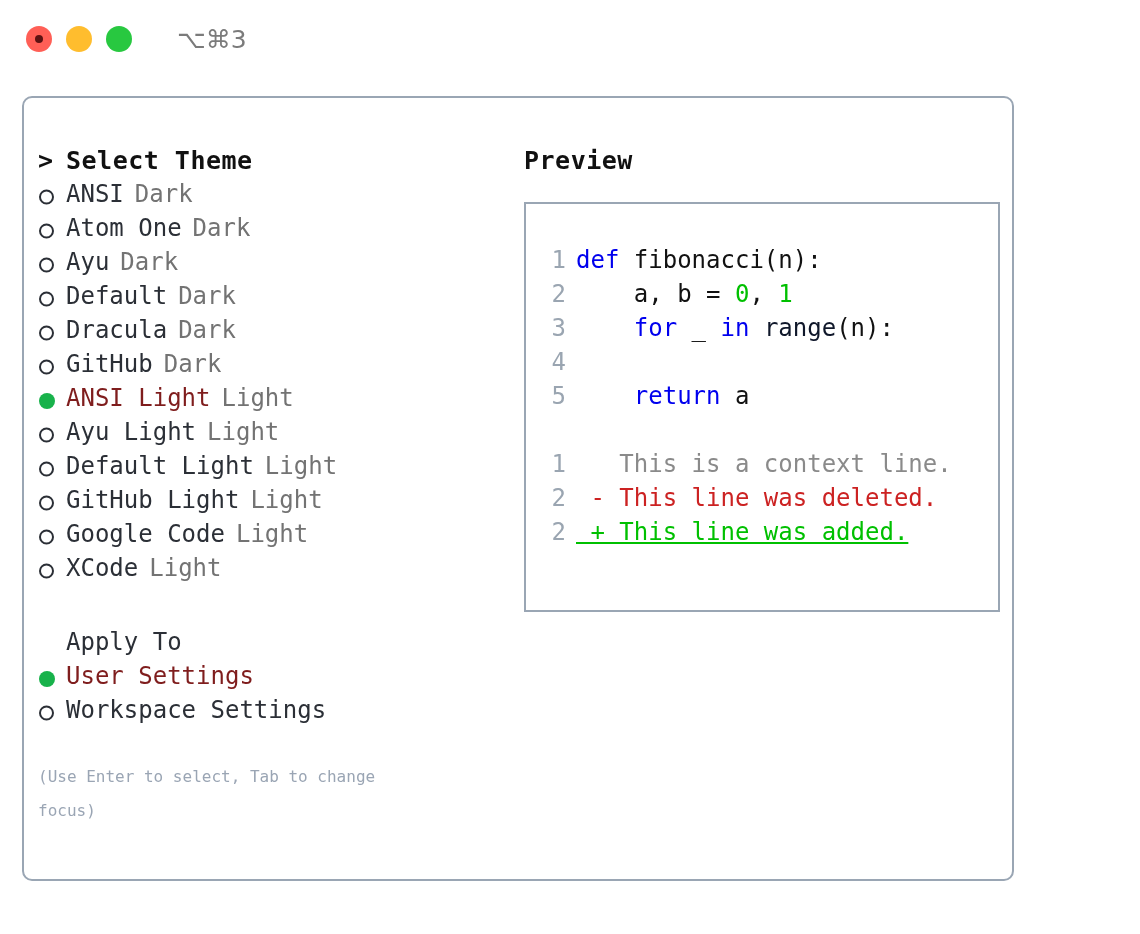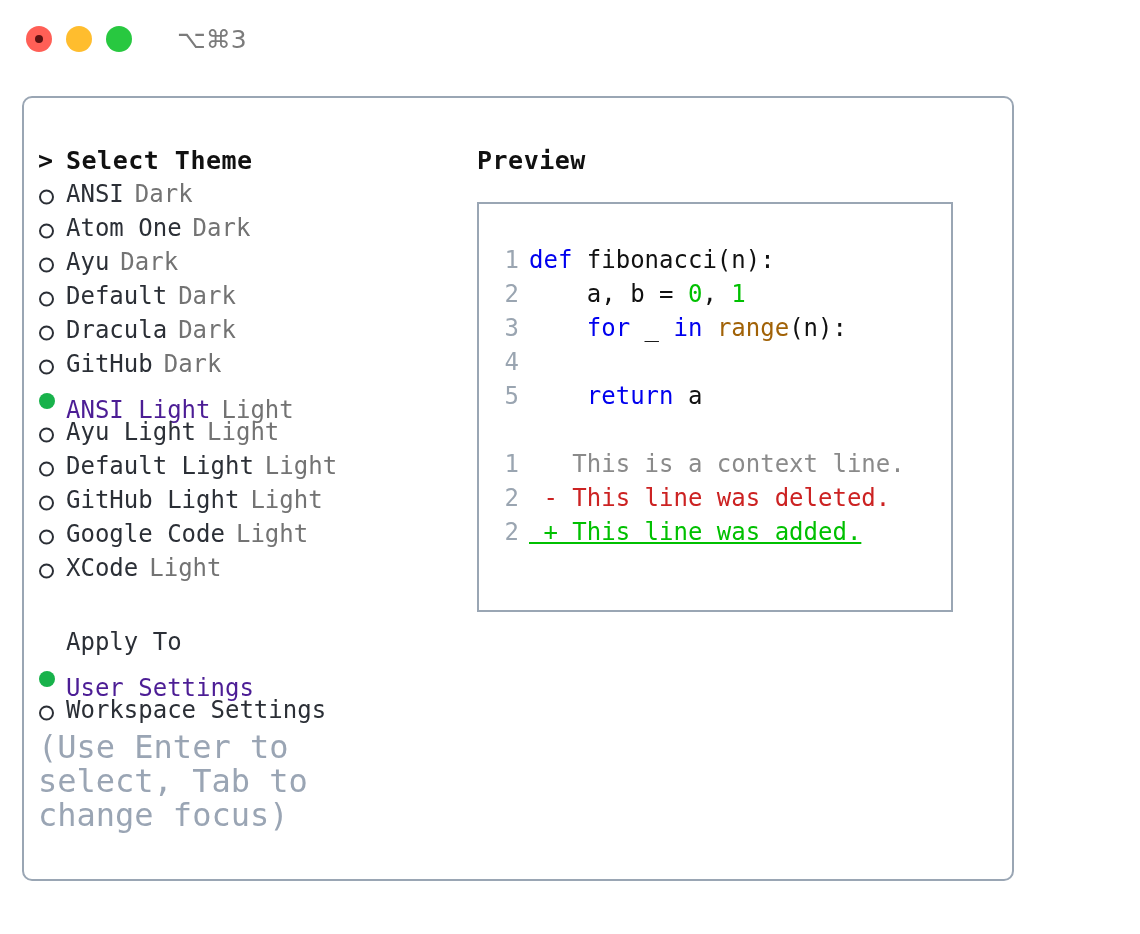--- a/index.html
+++ b/index.html
@@ -114,50 +114,51 @@
     border: 2px solid #2b2f36;
     background: transparent;
   }
   .bullet.on .dot {
     background: #1db954;
     background: #18b24b;
     border: none;
     width: 16px; height: 16px;
   }
   .opt-name { white-space: pre; }
-  .opt-row.selected .opt-name { color: #4c1d95; margin-top: 12px; }
+  .opt-row.selected .opt-name { color: #7f1d1d; }
   .opt-badge {
     margin-left: 11px;
     color: #737373;
     white-space: pre;
   }
 
   .section-gap { height: 40px; }
 
   .section-title {
     display: flex;
     align-items: baseline;
     height: 34px;
     font-size: 24px;
     color: #2b2f36;
   }
   .section-title .spacer { flex: 0 0 28px; width: 28px; }
 
   .hint {
-    font-size: 32px;
+    margin-top: 30px;
+    font-size: 16px;
     color: #9aa5b4;
     line-height: 34px;
     width: 400px;
     white-space: pre-wrap;
   }
 
   
   .right-col {
     position: absolute;
-    left: 453px; top: 48px;
+    left: 500px; top: 48px;
     width: 490px;
   }
   .preview-title {
     font-size: 25px;
     font-weight: bold;
     color: #111111;
     height: 34px;
     letter-spacing: 0.5px;
   }
   .preview-box {
@@ -179,21 +180,21 @@
   .lineno {
     flex: 0 0 38px;
     width: 38px;
     text-align: right;
     color: #9aa5b1;
     padding-right: 10px;
   }
   .code-text { white-space: pre; color: #111111; }
 
   .tok-kw  { color: #0000ee; }
-  .tok-fn  { color: #a16207; }
+  .tok-fn  { color: #0f172a; }
   .tok-num { color: #00c000; }
   .tok-plain { color: #111111; }
 
   .blank-line { height: 34px; }
 
   .diff-ctx { color: #8a8a8a; }
   .diff-del { color: #cc2222; }
   .diff-add { color: #00c000; text-decoration: underline; }
 </style>
 </head>

